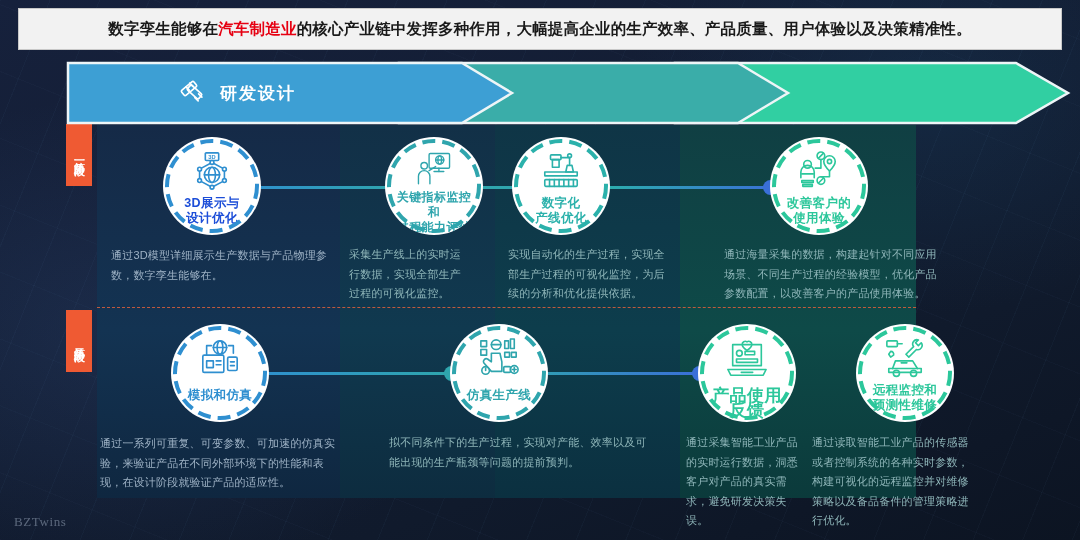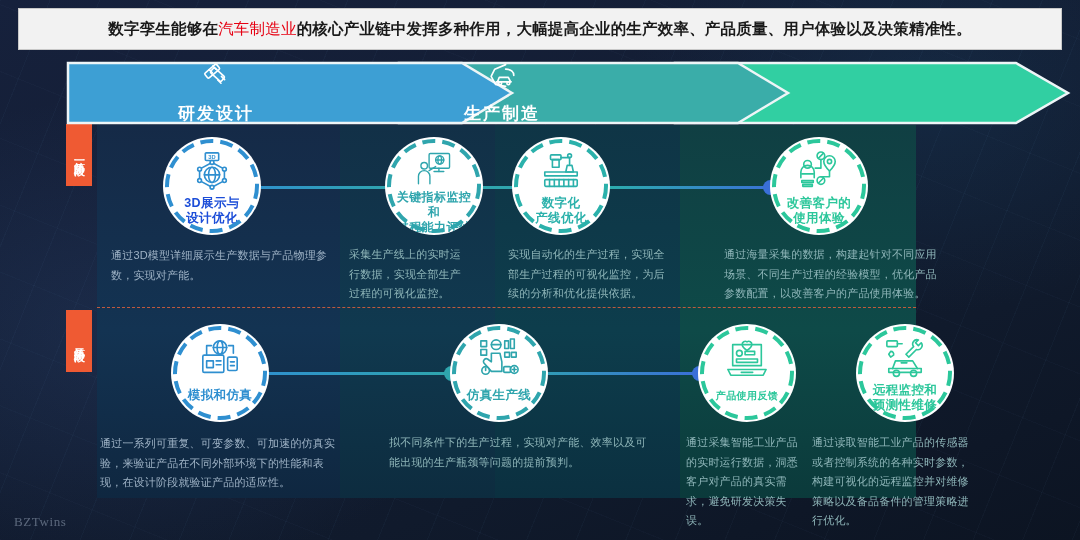--- a/index.html
+++ b/index.html
@@ -29,28 +29,28 @@
   .headline {
     position: absolute; left: 18px; top: 8px; width: 1044px; height: 42px;
     background: #f2f2f2; border: 1px solid #c8c8c8;
     display: flex; align-items: center; justify-content: center;
     z-index: 6;
   }
   .headline-text {
     font-size: 15.5px; color: #1a1a1a; letter-spacing: .2px; white-space: nowrap;
     font-weight: 600;
   }
-  .hl-red { color: #e60012; font-weight: 400; }
+  .hl-red { color: #e60012; font-weight: 700; }
 
   
   .arrowbar { position: absolute; left: 66px; top: 61px; width: 1006px; height: 64px; z-index: 5; }
   .arrowbar svg { display: block; }
   .arrow-label {
     position: absolute; top: 0; height: 64px; display: flex; align-items: center; gap: 12px;
-    color: #fff; pointer-events: none; flex-direction: column;
+    color: #fff; pointer-events: none;
   }
   .arrow-label .a-txt { font-size: 17px; font-weight: 700; letter-spacing: 2px; }
   .arrow-ico { width: 30px; height: 30px; display:block; }
 
   
   .colpanel { position: absolute; top: 125px; height: 373px; z-index: 1; }
   .cp1 { left: 97px;  width: 243px; background: linear-gradient(180deg,#152a47 0%, #133352 55%, #0f2740 100%); }
   .cp2 { left: 340px; width: 155px; background: linear-gradient(180deg,#123047 0%, #10394f 55%, #0d2c3f 100%); }
   .cp3 { left: 495px; width: 185px; background: linear-gradient(180deg,#0f3546 0%, #0d3d4c 55%, #0b3040 100%); }
   .cp4 { left: 680px; width: 236px; background: linear-gradient(180deg,#103f43 0%, #0e4a48 55%, #0b3a3b 100%); }
@@ -147,31 +147,20 @@
         <rect x="3" y="14" width="17" height="7" rx="1.6" transform="rotate(-40 3 14)"></rect>
         <line x1="8.5" y1="9.5" x2="12" y2="13"></line>
         <line x1="12.5" y1="5.5" x2="16" y2="9"></line>
         <rect x="14" y="7" width="16" height="7" rx="1.6" transform="rotate(42 14 7)"></rect>
         <line x1="22" y1="17" x2="25.5" y2="20.5"></line>
         <line x1="18" y1="21" x2="21.5" y2="24.5"></line>
       </svg>
       <span class="a-txt">研发设计</span>
     </div>
 
-    <div class="arrow-label" style="left:398px">
-      <svg class="arrow-ico" viewBox="0 0 32 32" fill="none" stroke="#ffffff" stroke-width="1.8" stroke-linecap="round" stroke-linejoin="round">
-        <path d="M20 4 L8 9 L4 17 L9 26 L20 28"></path>
-        <path d="M20 9 C26 9 29 12 29 16"></path>
-        <path d="M11 23 l2-5 h10 l2.5 5"></path>
-        <path d="M10 23 h16"></path>
-        <circle cx="14" cy="24.5" r="1.6"></circle>
-        <circle cx="23" cy="24.5" r="1.6"></circle>
-      </svg>
-      <span class="a-txt">生产制造</span>
-    </div>
 
   </div>
 
   <div class="phase-badge pb1">第一阶段</div>
   <div class="phase-badge pb2">第二阶段</div>
 
   <div class="conn" style="left:236px; top:186px; width:160px; background:linear-gradient(90deg,#2f8fd0,#2fa5ad);"></div>
   <div class="conn" style="left:470px; top:186px; width:70px; background:#2fa5ad;"></div>
   <div class="conn" style="left:598px; top:186px; width:180px; background:linear-gradient(90deg,#2bb1ab,#3a6fd8);"></div>
   <div class="dot" style="left:230px; top:180px; background:#2f8fd0;"></div>
@@ -205,21 +194,21 @@
         <circle cx="35" cy="31" r="2" fill="#fff"></circle>
         <circle cx="22" cy="38" r="2" fill="#fff"></circle>
         <circle cx="9" cy="31" r="2" fill="#fff"></circle>
         <circle cx="9" cy="19" r="2" fill="#fff"></circle>
       </svg>
       <div class="node-label" style="color:#1d4ed8;">
         <div>3D展示与</div>
         <div>设计优化</div>
       </div>
     </div>
-    <div class="desc" style="left:111px; top:246px; width:218px;">通过3D模型详细展示生产数据与产品物理参数，实现对产能。</div>
+    <div class="desc" style="left:111px; top:246px; width:218px;">通过3D模型详细展示生产数据与产品物理参数，数字孪生能够在。</div>
   </div>
 
   <div class="node">
     <div class="circle" style="left:385px; top:137px; width:98px; height:98px;">
       <div class="ringwrap">
         <svg width="98" height="98" viewBox="0 0 98 98">
           <circle cx="49" cy="49" r="45" fill="none" stroke="#2fa5ad" stroke-width="4" stroke-dasharray="13 7"></circle>
         </svg>
       </div>
       <svg class="node-ico" viewBox="0 0 44 44" fill="none" stroke="#2fa5ad" stroke-width="1.7" stroke-linecap="round" stroke-linejoin="round">
@@ -370,21 +359,21 @@
       </div>
       <svg class="node-ico" viewBox="0 0 44 44" fill="none" stroke="#2cc79b" stroke-width="1.7" stroke-linecap="round" stroke-linejoin="round">
         <path d="M7 7 h30 v22 h-30 z"></path>
         <path d="M22 4 a3.2 3.2 0 0 1 5 3 c0 2.2 -3 4.6 -5 6 c-2 -1.4 -5 -3.8 -5 -6 a3.2 3.2 0 0 1 5 -3z"></path>
         <circle cx="14" cy="16" r="3"></circle>
         <rect x="20" y="14" width="10" height="3.5"></rect>
         <rect x="11" y="22" width="22" height="3.5"></rect>
         <path d="M2 33 h40 l-3 6 h-34z"></path>
         <line x1="16" y1="36" x2="28" y2="36"></line>
       </svg>
-      <div class="node-label" style="color:#2cc79b; margin-top:8px; font-size:10px;">
+      <div class="node-label" style="color:#2cc79b; margin-top:8px; font-size:17px;">
         <div>产品使用反馈</div>
       </div>
     </div>
     <div class="desc teal" style="left:686px; top:434px; width:122px;">通过采集智能工业产品的实时运行数据，洞悉客户对产品的真实需求，避免研发决策失误。</div>
   </div>
 
   <div class="node">
     <div class="circle" style="left:856px; top:324px; width:98px; height:98px;">
       <div class="ringwrap">
         <svg width="98" height="98" viewBox="0 0 98 98">

